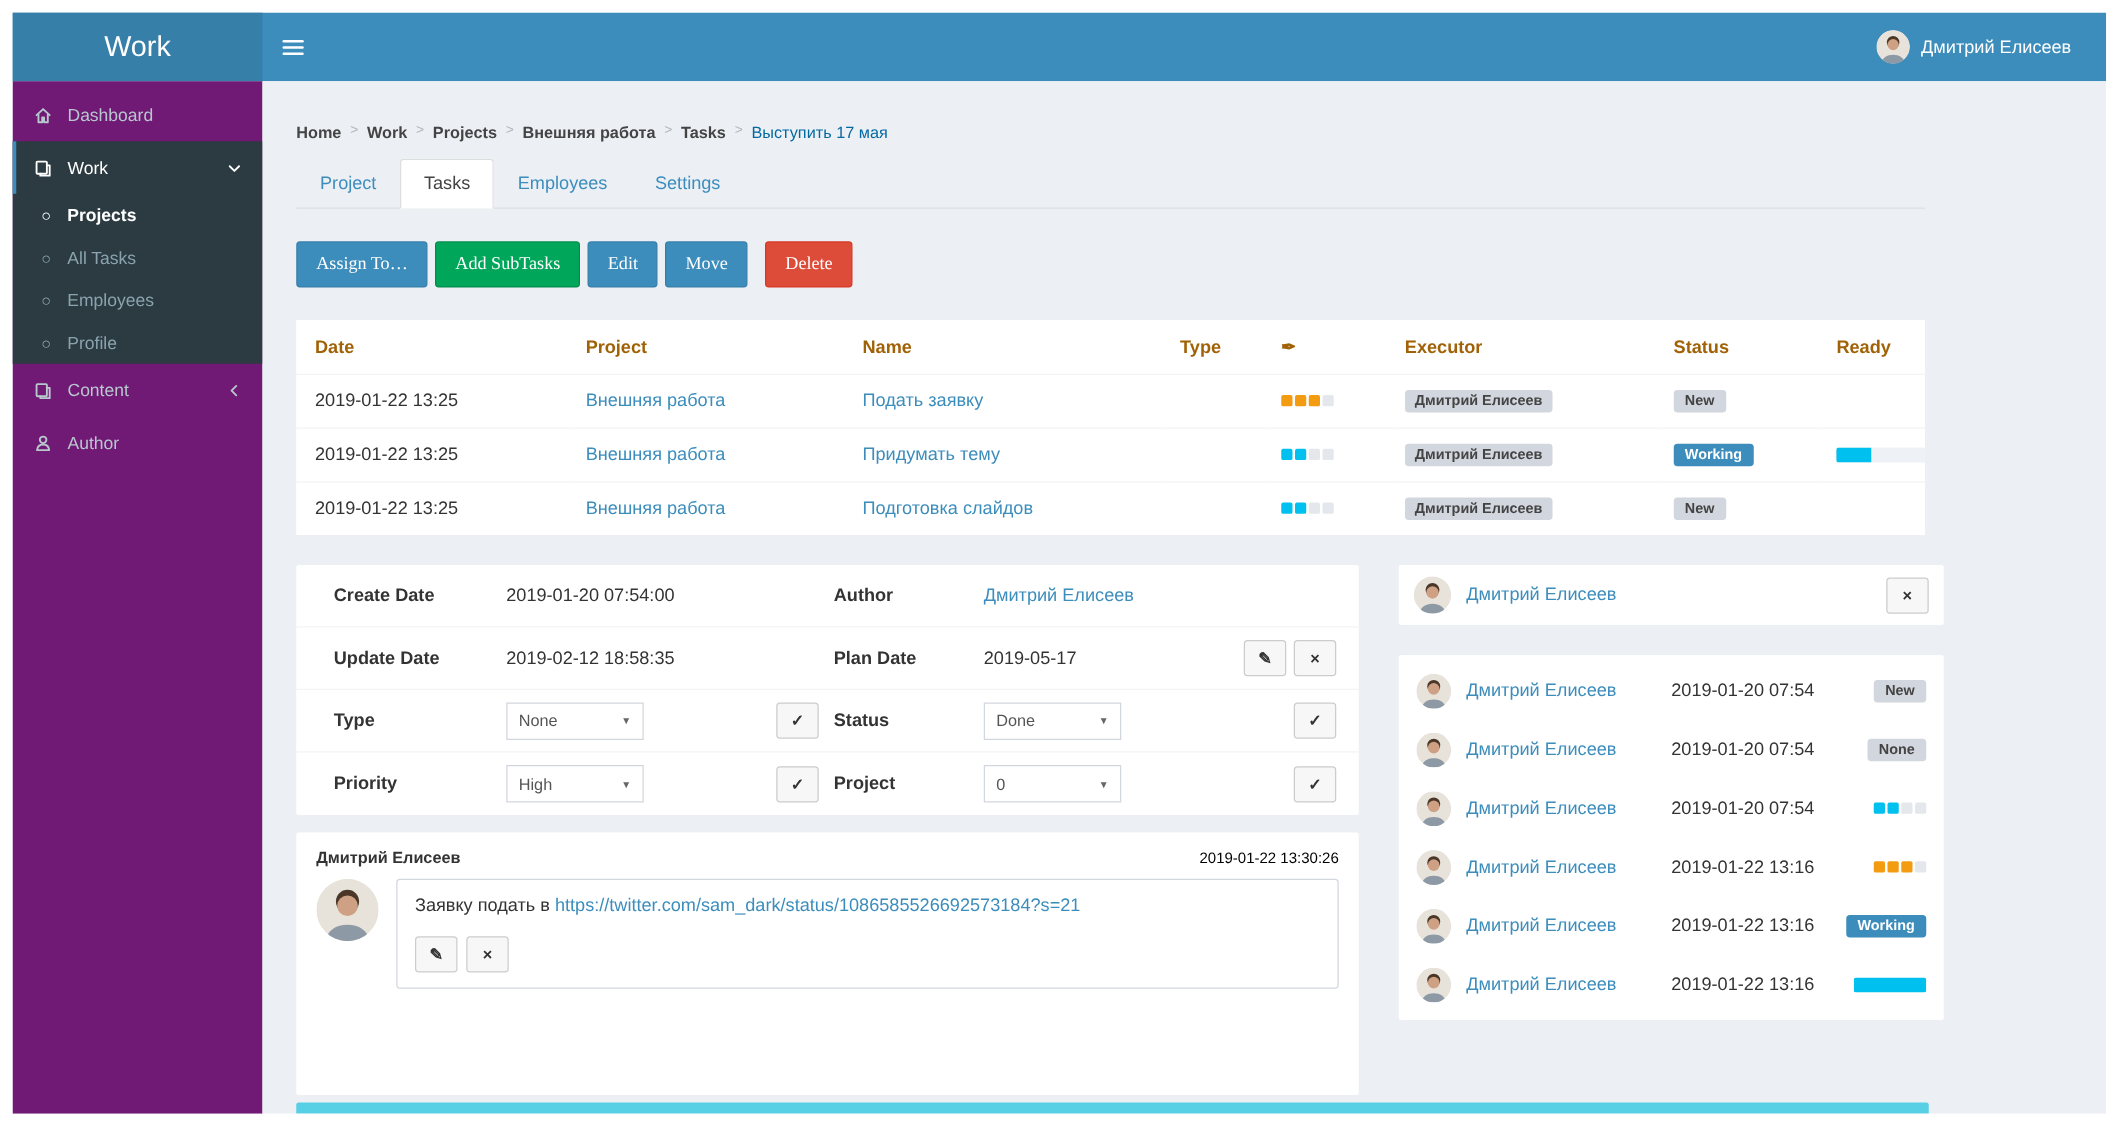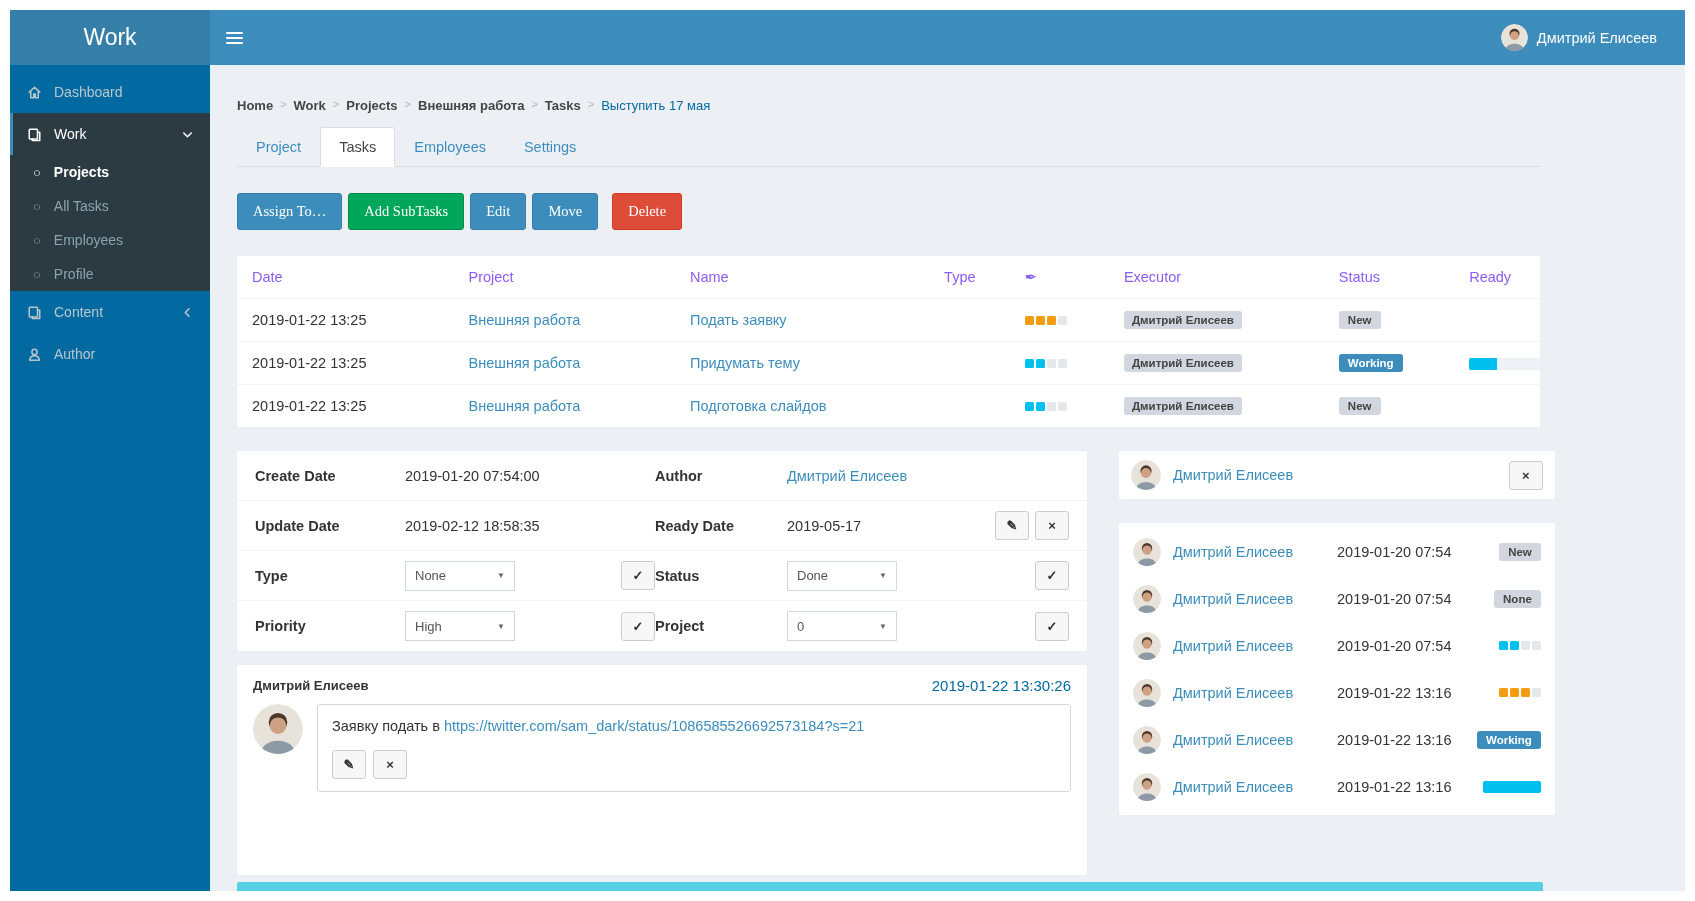--- a/index.html
+++ b/index.html
@@ -10,21 +10,21 @@
   
   .topbar { height:55px; background:#3c8dbc; display:flex; align-items:stretch; flex-shrink:0; }
   .logo { width:200px; background:#367fa9; color:#fff; font-size:23px; display:flex; align-items:center; justify-content:center; cursor:pointer; }
   .hamburger { width:48px; background:none; border:none; cursor:pointer; display:flex; align-items:center; justify-content:center; }
   .hb i { display:block; width:17px; height:2px; background:#fff; margin:3px 0; border-radius:1px; }
   .topbar-user { margin-left:auto; display:flex; align-items:center; gap:9px; padding:0 28px; color:#fff; font-size:14.5px; cursor:pointer; }
 
   .main { flex:1; display:flex; min-height:0; }
 
   
-  .sidebar { width:200px; background:#0369a1; flex-shrink:0; padding-top:6px; font-size:14px; }
+  .sidebar { width:200px; background:#701a75; flex-shrink:0; padding-top:6px; font-size:14px; }
   .side-item { display:flex; align-items:center; gap:11px; padding:13px 15px; color:#b8c7ce; cursor:pointer; text-decoration:none; }
   .side-item .sicon { width:18px; display:flex; justify-content:center; color:inherit; }
   .tv-block { background:#2c3b41; }
   .side-item.work { color:#fff; border-left:3px solid #3c8dbc; padding-left:12px; }
   .chev { margin-left:auto; display:flex; }
   .sub-item { display:flex; align-items:center; gap:13px; padding:9px 15px 9px 23px; color:#8aa4af; cursor:pointer; text-decoration:none; font-size:14px; }
   .sub-item .circle { font-size:13px; line-height:1; }
   .sub-item.active { color:#fff; font-weight:700; }
   svg.sic { width:15px; height:15px; stroke:currentColor; fill:none; stroke-width:2; stroke-linecap:round; stroke-linejoin:round; }
 
@@ -43,49 +43,49 @@
   .tab.active { background:#fff; color:#444; border-color:#ddd #ddd #fff; }
 
   .btn-row { margin-top:26px; display:flex; gap:6px; }
   .btn { border:1px solid transparent; border-radius:3px; padding:9px 15px; font-size:14.5px; color:#fff; cursor:pointer; font-family:Liberation Serif, serif; }
   .btn-blue  { background:#3c8dbc; border-color:#367fa9; }
   .btn-green { background:#00a65a; border-color:#008d4c; }
   .btn-red   { background:#dd4b39; border-color:#d73925; margin-left:8px; }
 
   .task-table { margin-top:26px; width:100%; border-collapse:collapse; background:#fff; font-size:14.5px; table-layout:fixed; }
   .task-table th, .task-table td { text-align:left; padding:12px 10px; border-top:1px solid #f4f4f4; overflow:hidden; white-space:nowrap; }
-  .task-table thead th { border-top:none; font-weight:400; color:#8b5cf6; padding:13px 10px; }
+  .task-table thead th { border-top:none; font-weight:700; color:#a16207; padding:13px 10px; }
   .task-table th:first-child, .task-table td:first-child { padding-left:15px; }
   .tlink { color:#3c8dbc; text-decoration:none; cursor:pointer; }
   .badge-exec { background:#d2d6de; color:#444; font-size:11.5px; font-weight:700; padding:3px 8px; border-radius:3px; display:inline-block; }
   .label { font-size:11.5px; font-weight:700; padding:3px 9px; border-radius:3px; display:inline-block; }
   .prio { display:inline-flex; gap:2px; }
   .prio i { width:9px; height:9px; border-radius:1.5px; display:block; }
   .progress-track { width:72px; height:12px; background:#eef1f5; border-radius:2px; overflow:hidden; display:inline-block; vertical-align:middle; }
   .progress-fill { display:block; height:100%; }
 
   .lower { margin-top:24px; display:flex; gap:32px; align-items:flex-start; }
   .col-left { width:850px; flex-shrink:0; }
   .col-right { flex:1; }
   .card { background:#fff; border-radius:2px; }
 
   .drow { display:grid; grid-template-columns:150px 250px 132px 1fr; align-items:center; padding:0 18px; height:50px; border-bottom:1px solid #f4f4f4; }
   .drow:last-child { border-bottom:none; }
-  .dlabel { font-weight:700; font-size:14.5px; color:#333; }
+  .dlabel { font-weight:700; font-size:14.5px; color:#333;margin-left:12px; }
   .dvalue { font-size:14.5px; color:#333; }
   .dflex { display:flex; align-items:center; justify-content:space-between; }
   .btn-pair { display:flex; gap:6px; }
   .mini-btn { width:34px; height:29px; background:#f7f7f7; border:1px solid #ccc; border-radius:3px; font-size:13px; color:#333; cursor:pointer; display:inline-flex; align-items:center; justify-content:center; font-weight:700; }
   .selectbox { width:110px; height:30px; border:1px solid #d2d6de; background:#fff; display:inline-flex; align-items:center; justify-content:space-between; padding:0 9px; font-size:13px; color:#555; cursor:pointer; }
   .selectbox .arrow { font-size:8px; color:#666; }
 
   .comment-card { margin-top:14px; padding:12px 16px 20px; height:210px; }
   .comment-head { display:flex; justify-content:space-between; align-items:center; }
   .comment-author { font-weight:700; font-size:13px; color:#333; }
-  .comment-time { color:#0369a1; font-size:15px; }
+  .comment-time { color:#000000; font-size:12px; }
   .comment-body { display:flex; gap:14px; margin-top:10px; align-items:flex-start; }
   .comment-bubble { flex:1; border:1px solid #d2d6de; border-radius:3px; padding:13px 14px 12px; font-size:14.5px; color:#333; }
   .comment-actions { margin-top:16px; display:flex; gap:7px; }
 
   .assignee-card { padding:9px 12px; display:flex; align-items:center; gap:12px; }
   .assignee-card .mini-btn { margin-left:auto; }
   .hlink { color:#3c8dbc; text-decoration:none; font-size:14.5px; cursor:pointer; }
 
   .history-card { margin-top:24px; padding:5px 0; }
   .hrow { display:flex; align-items:center; padding:9.5px 14px; gap:12px; }
@@ -315,21 +315,21 @@
           <section class="card">
             <div class="drow">
               <div class="dlabel">Create Date</div>
               <div class="dvalue">2019-01-20 07:54:00</div>
               <div class="dlabel">Author</div>
               <div class="dvalue"><a class="tlink">Дмитрий Елисеев</a></div>
             </div>
             <div class="drow">
               <div class="dlabel">Update Date</div>
               <div class="dvalue">2019-02-12 18:58:35</div>
-              <div class="dlabel">Ready Date</div>
+              <div class="dlabel">Plan Date</div>
               <div class="dvalue dflex">
                 <span>2019-05-17</span>
                 <span class="btn-pair">
                   <button class="mini-btn">
                       <span>✎</span>
                     </button>
                   <button class="mini-btn">
                       <span>×</span>
                     </button>
                 </span>

